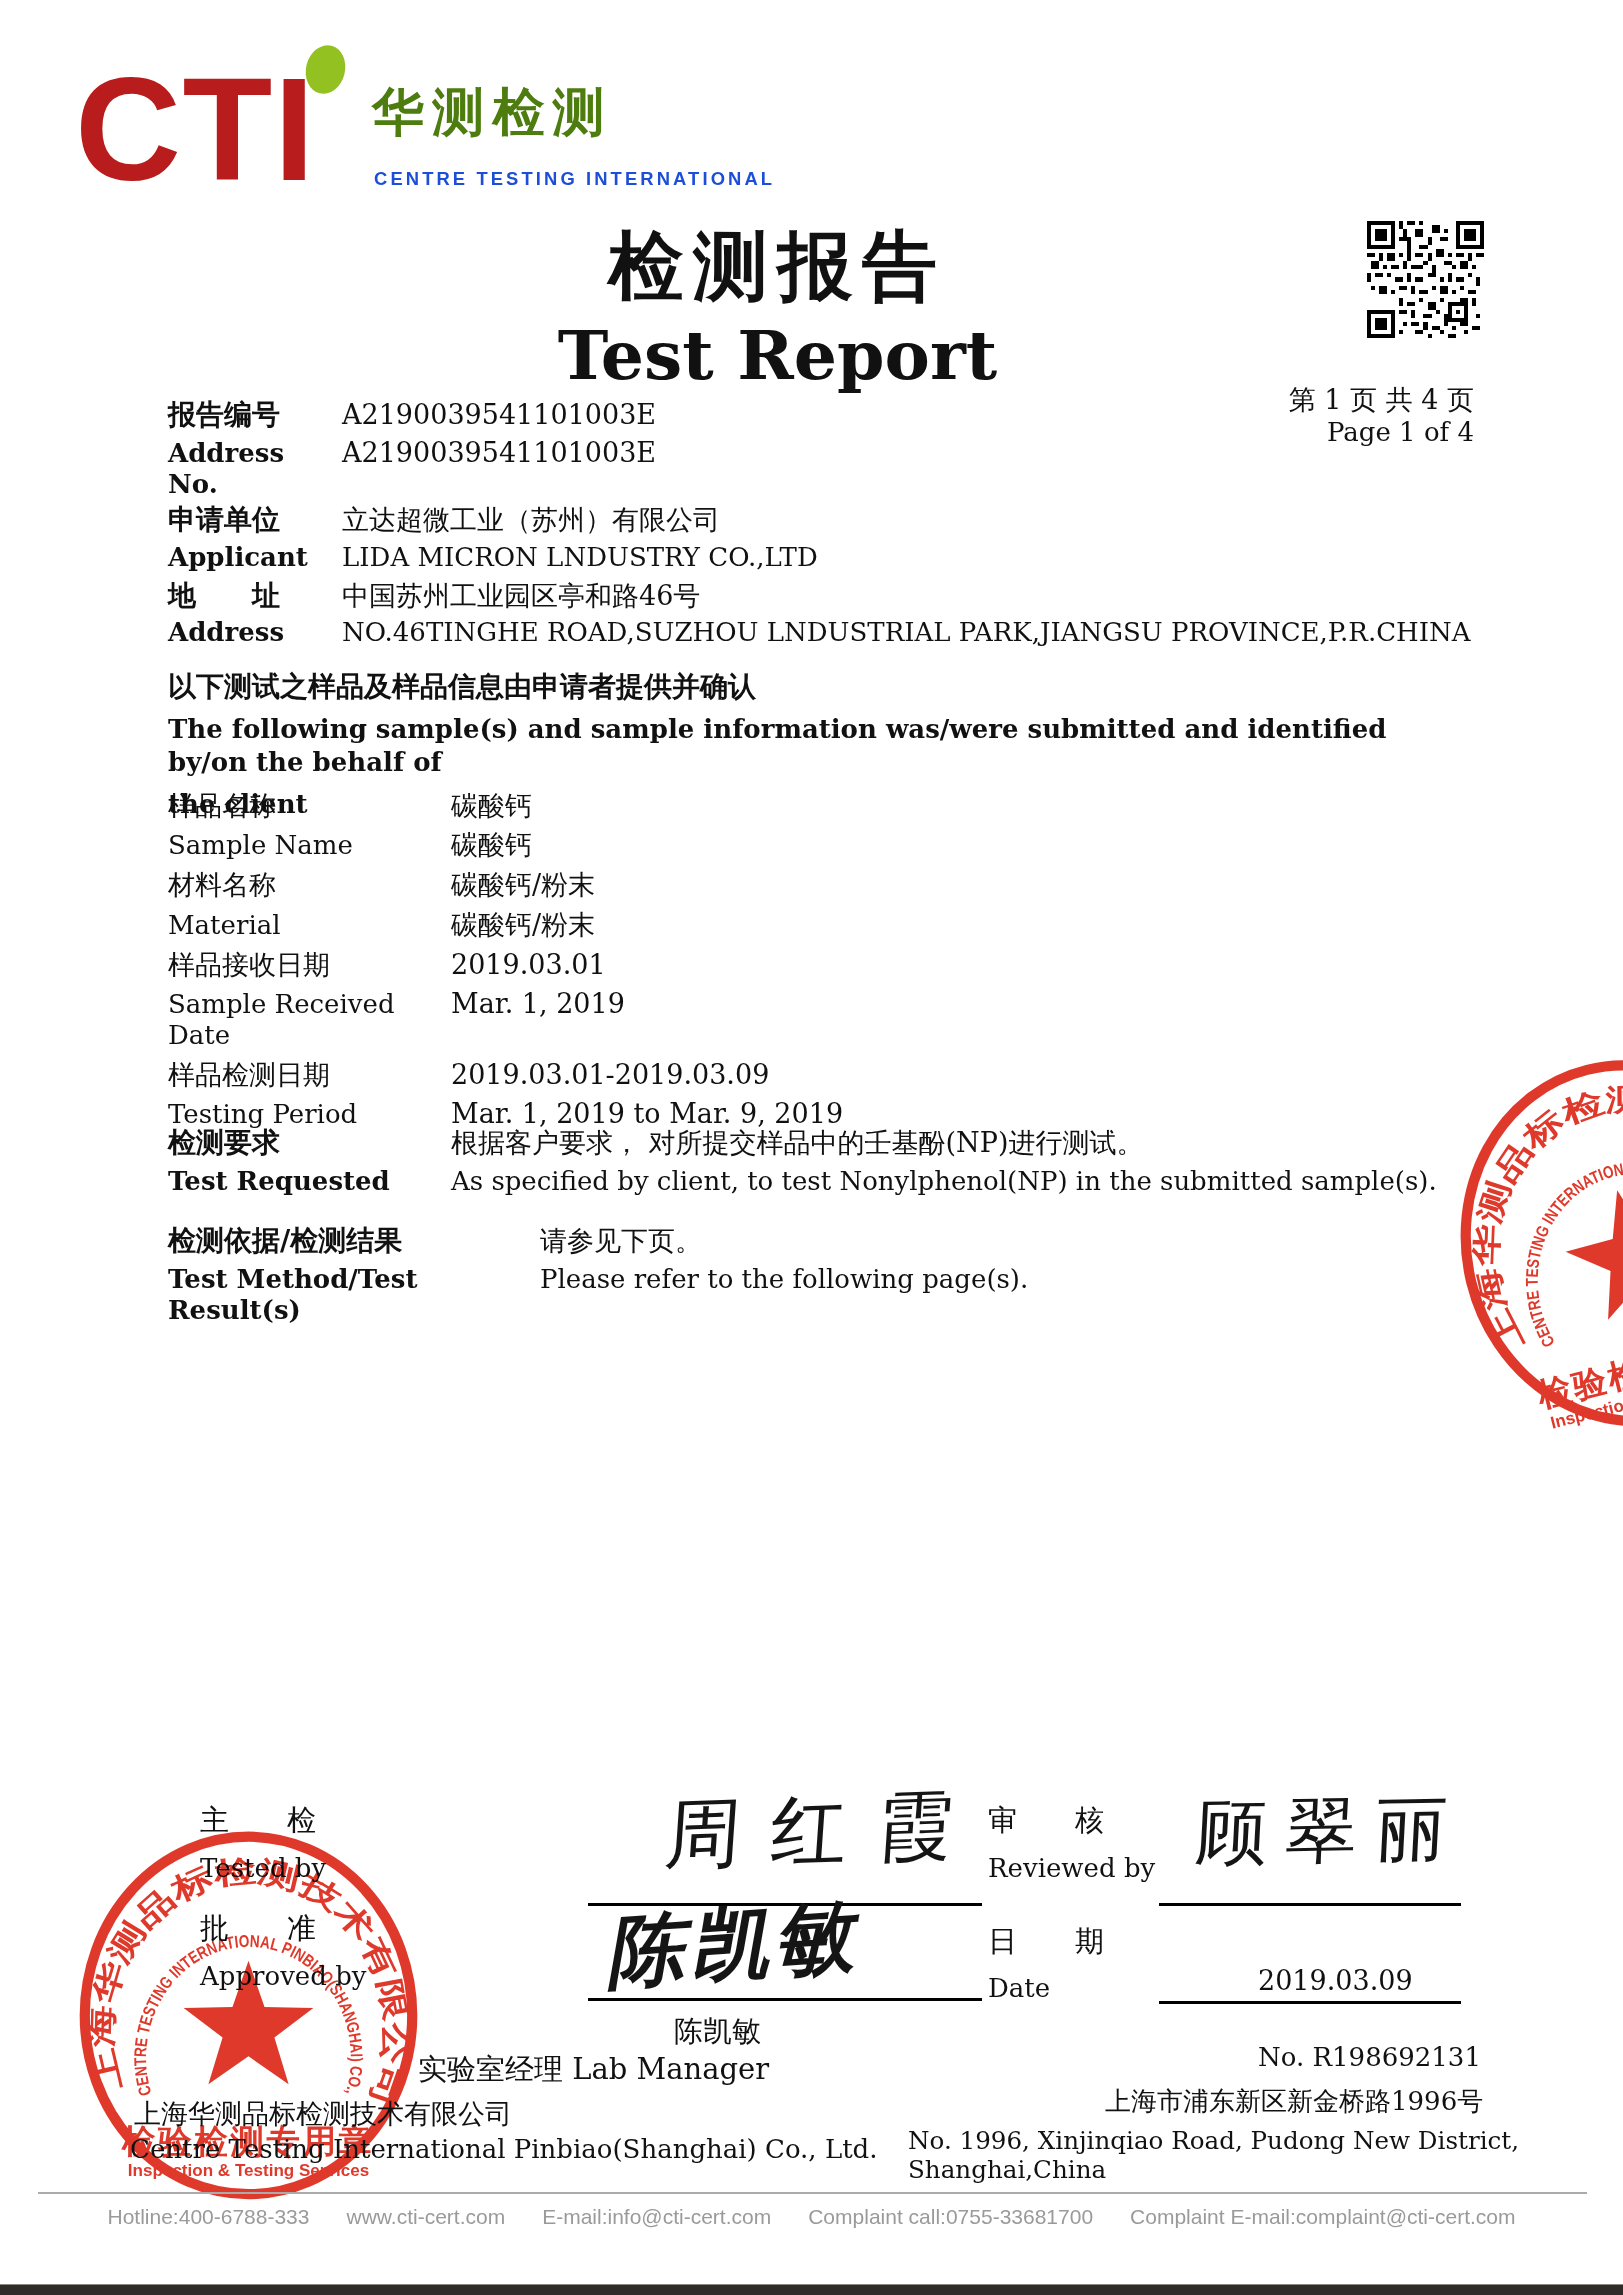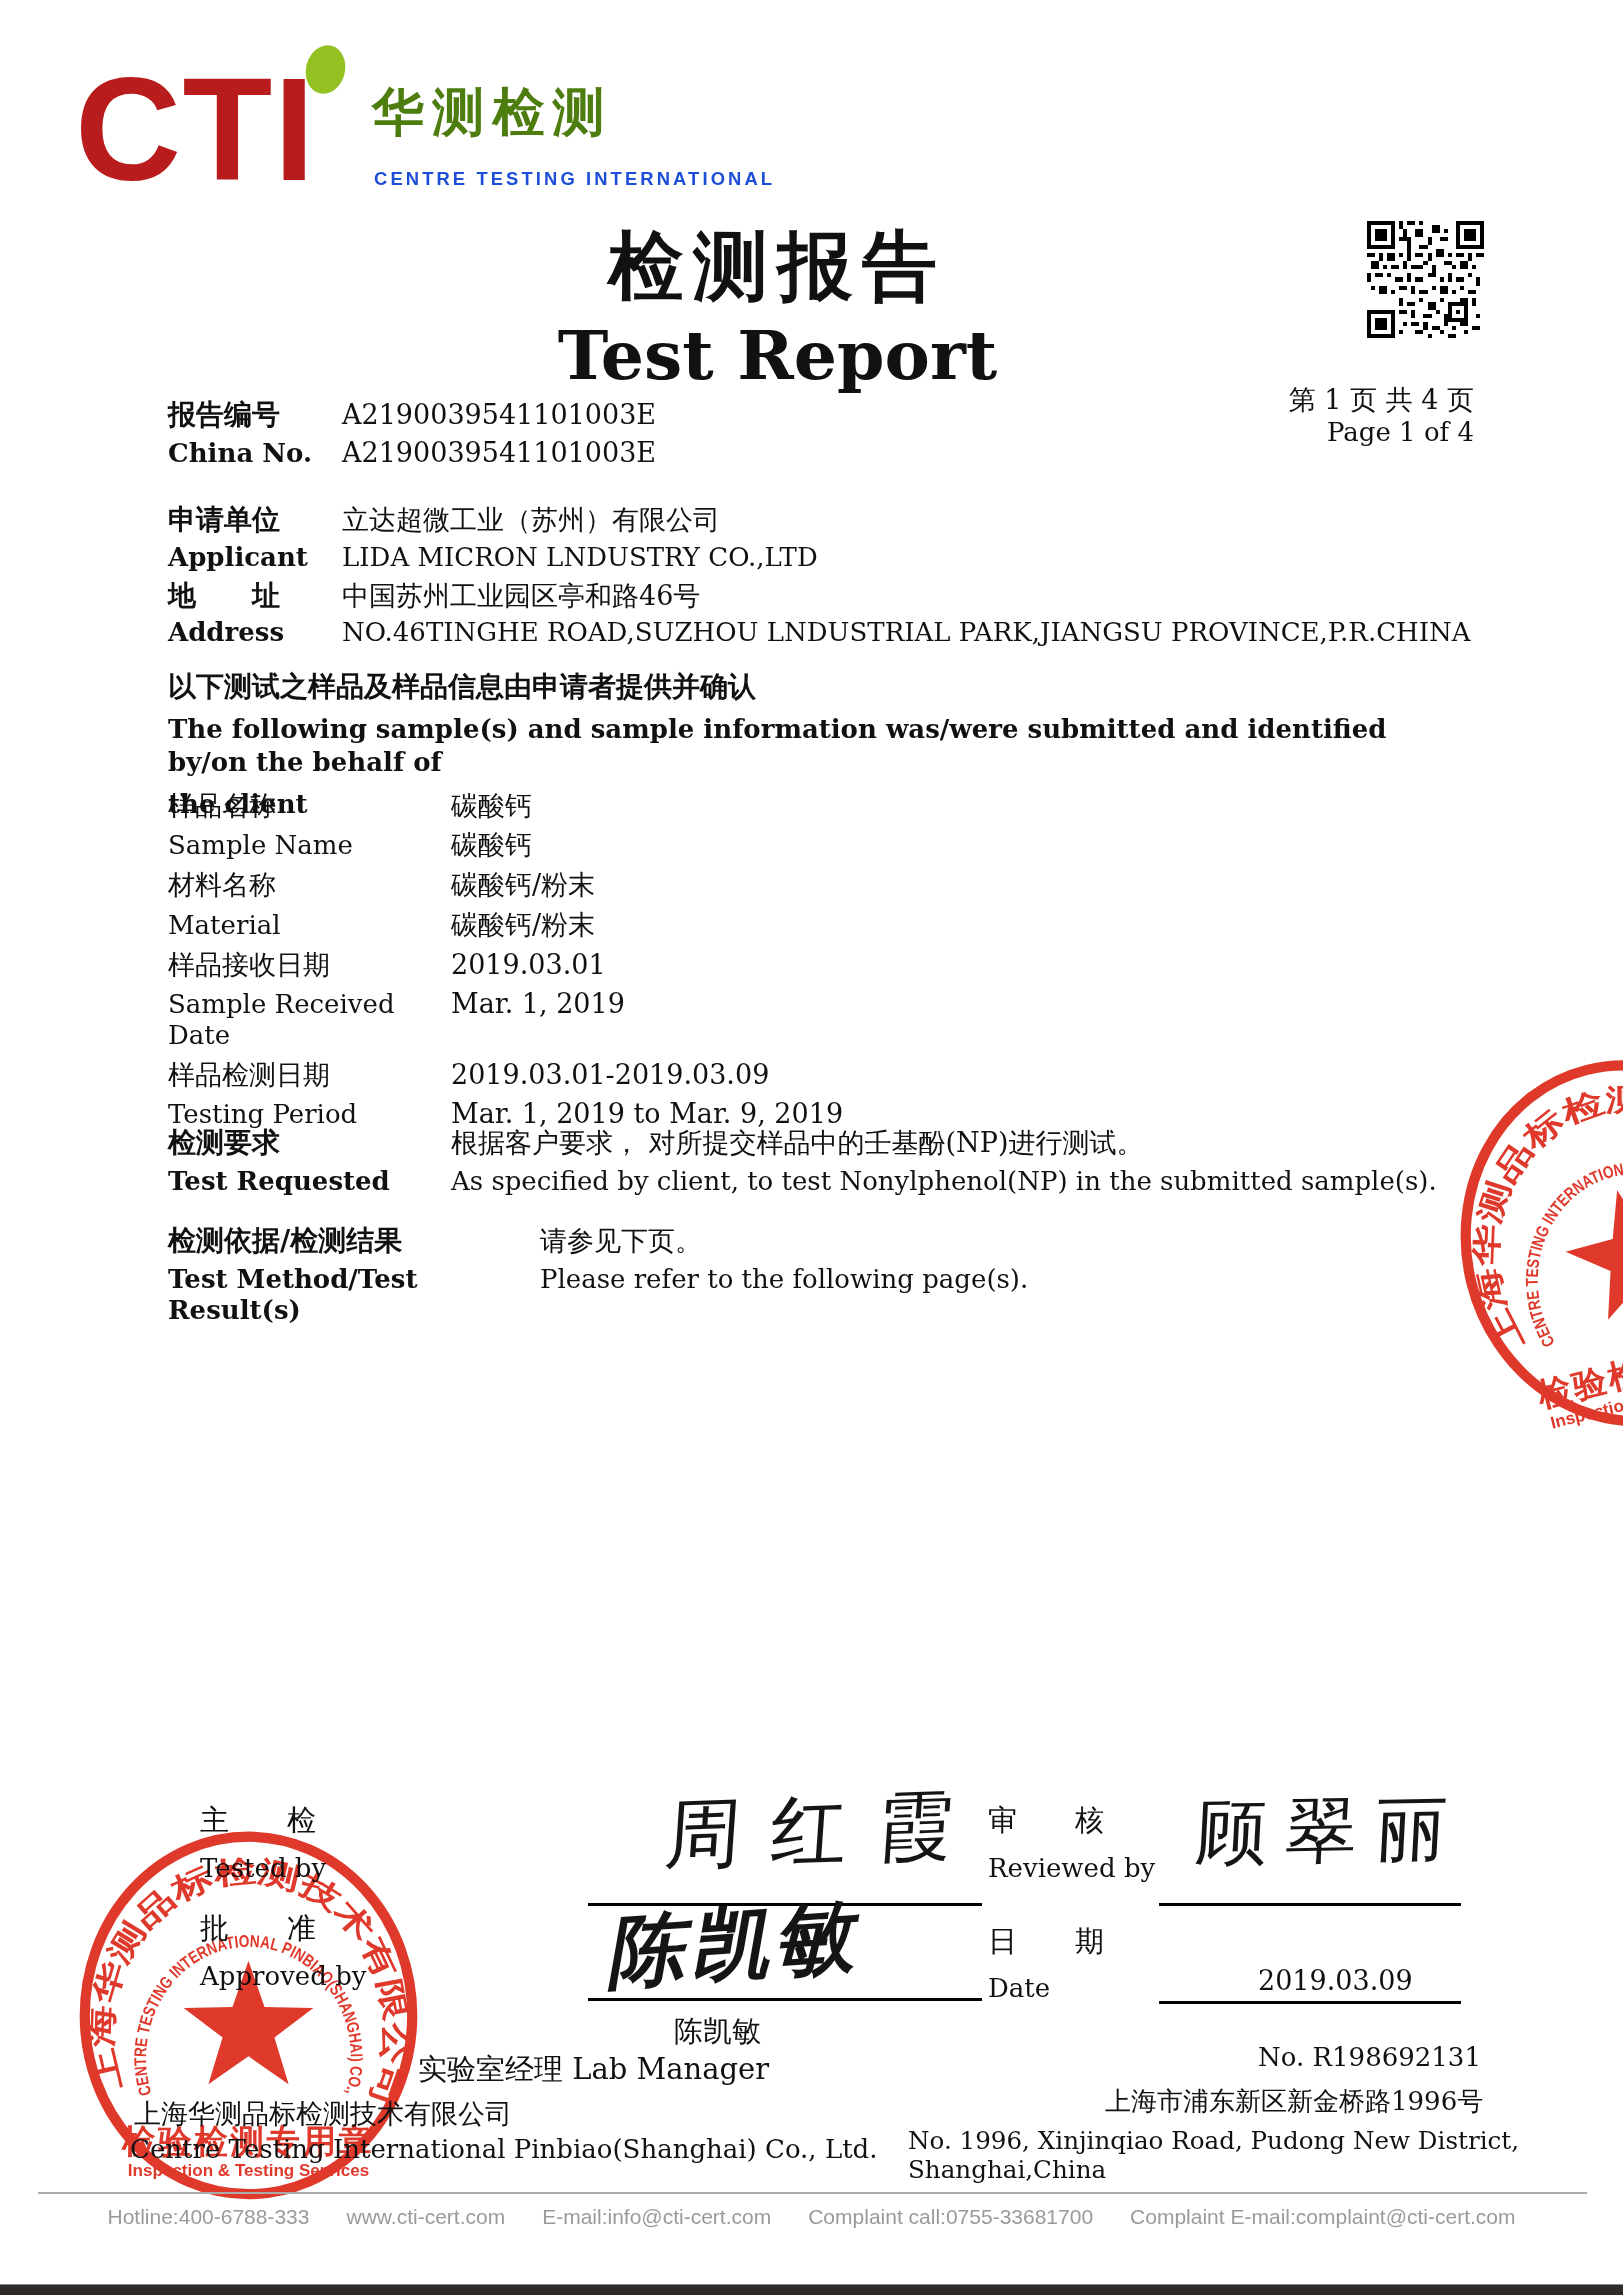--- a/index.html
+++ b/index.html
@@ -188,21 +188,21 @@
         <rect x="24" y="27" width="1" height="1"></rect>
     </g>
   </svg>
 
   <div class="block b-report">
     <div class="row">
       <span class="lab zhb w1">报告编号</span>
       <span class="val">A2190039541101003E</span>
     </div>
     <div class="row">
-      <span class="lab enb w1">China No.</span>
+      <span class="lab enb w1">Address No.</span>
       <span class="val">A2190039541101003E</span>
     </div>
   </div>
 
   <div class="pageinfo">
     <div class="zh">第 1 页   共 4 页</div>
     <div class="en">Page 1 of 4</div>
   </div>
 
   <div class="block b-appl">

